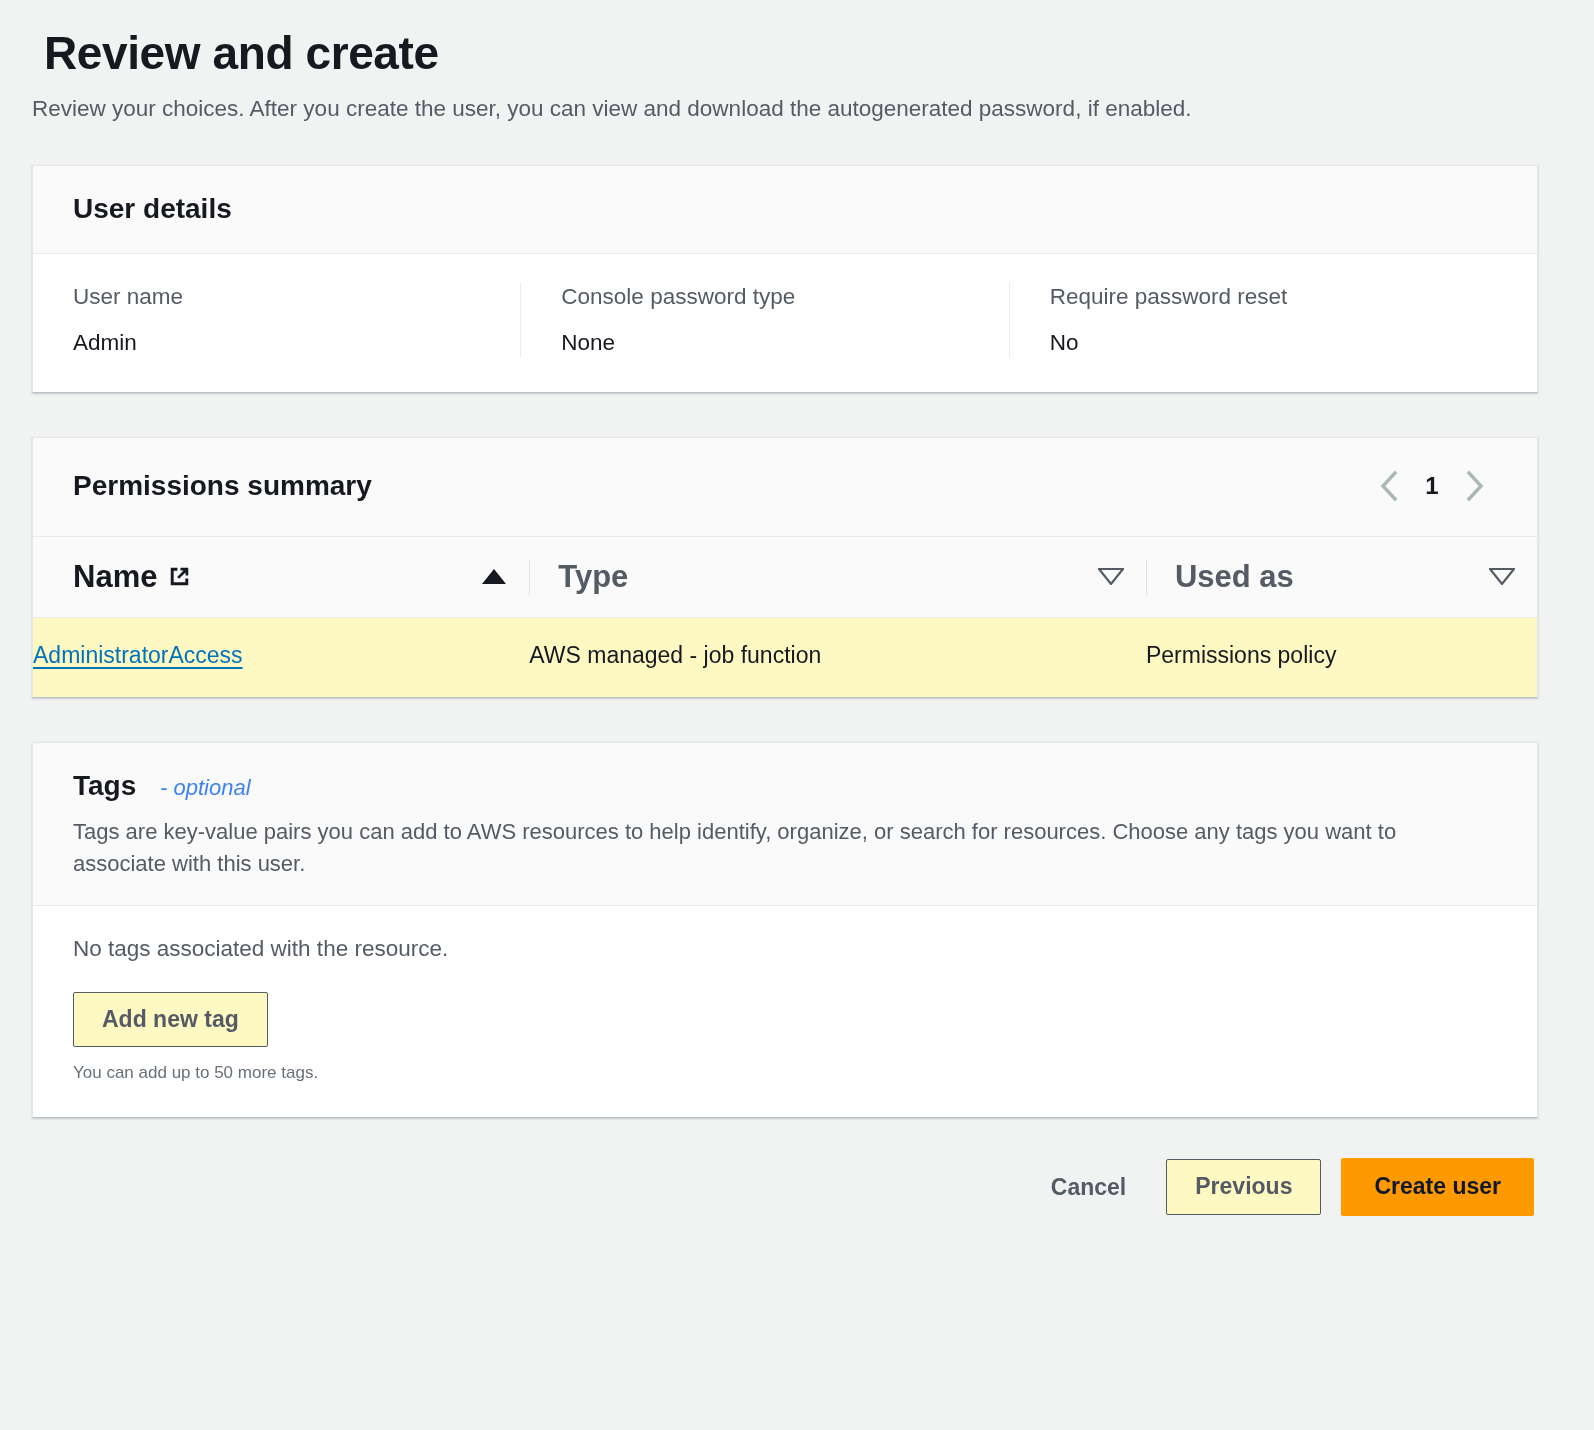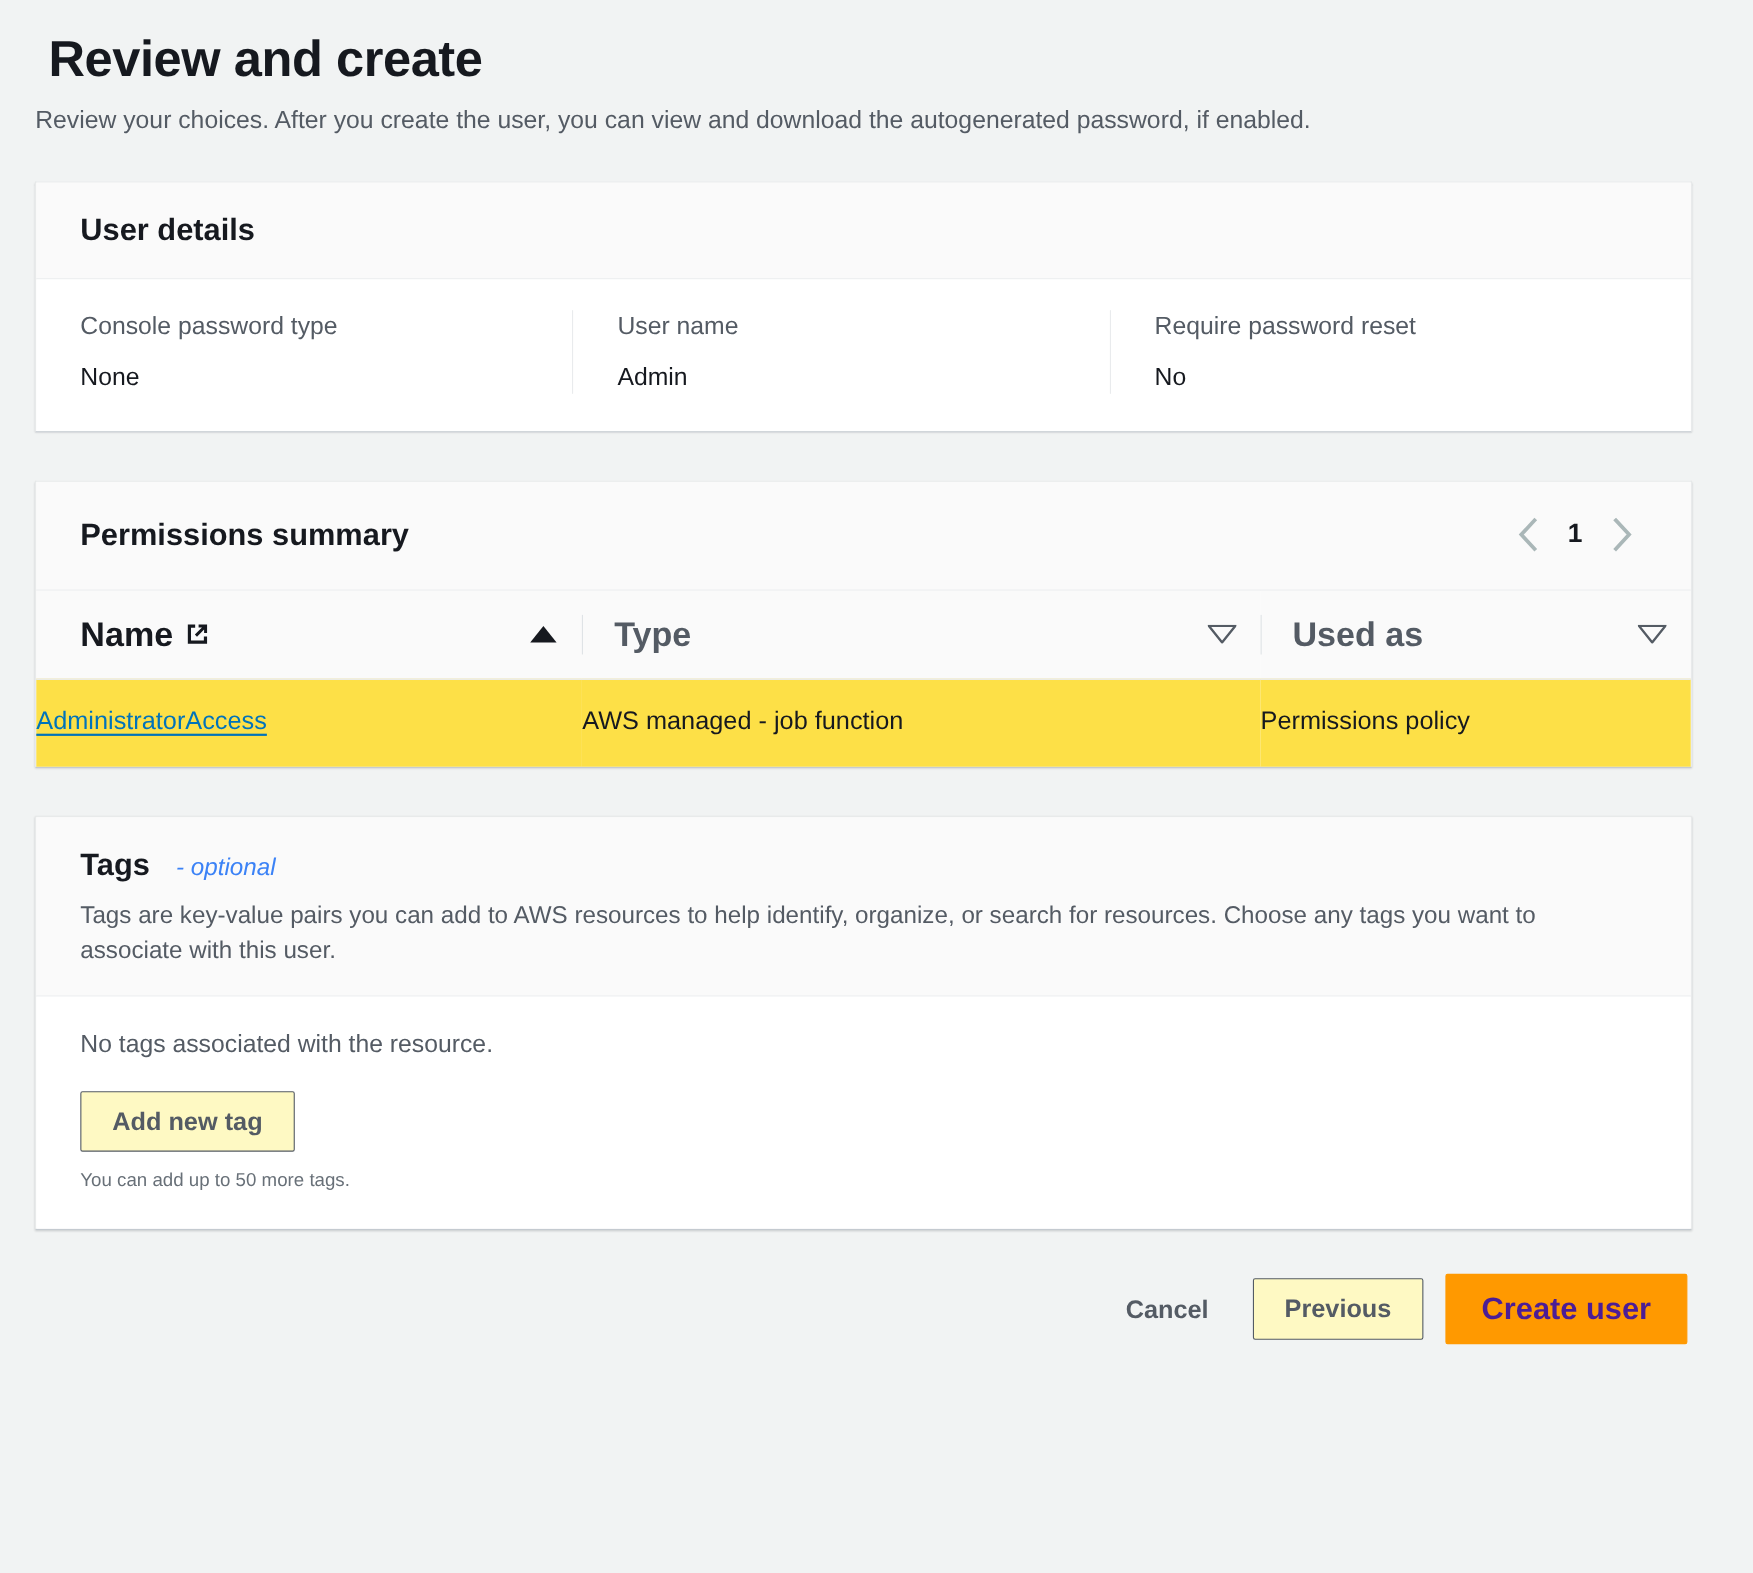--- a/index.html
+++ b/index.html
@@ -124,21 +124,21 @@
     table-layout: fixed;
   }
   table.perm-table th {
     background: #fafafa;
     border-bottom: 1px solid #e9ebed;
     padding: 22px 0 22px 0;
     text-align: left;
     vertical-align: middle;
   }
   table.perm-table td {
-    background: #fde047;
+    background: #fef9c3;
     padding: 24px 0 28px 0;
     vertical-align: middle;
   }
   .th-inner {
     display: flex;
     align-items: center;
     justify-content: space-between;
     padding-right: 22px;
     box-sizing: border-box;
   }
@@ -242,48 +242,48 @@
     color: #545b64;
     cursor: pointer;
     padding: 13px 20px;
   }
   .btn-primary {
     padding: 14px 32px;
     background: #ff9900;
     border: 1px solid #ff9900;
     border-radius: 2px;
     font-family: inherit;
-    font-size: 28px;
-    font-weight: 700;
-    color: #4c1d95;
+    font-size: 23px;
+    font-weight: 700;
+    color: #0f172a;
     cursor: pointer;
     line-height: 1.2;
   }
 </style>
 </head>
 <body>
 
 <div class="page">
 
   <h1 class="page-title">Review and create</h1>
   <p class="page-subtitle">Review your choices. After you create the user, you can view and download the autogenerated password, if enabled.</p>
 
   <section class="card" id="user-details-card">
     <div class="card-header">
       <div class="card-title">User details</div>
     </div>
     <div class="card-body">
       <div class="detail-grid">
         <div class="detail-col">
+          <div class="detail-label">User name</div>
+          <div class="detail-value">Admin</div>
+        </div>
+        <div class="detail-col">
           <div class="detail-label">Console password type</div>
           <div class="detail-value">None</div>
-        </div>
-        <div class="detail-col">
-          <div class="detail-label">User name</div>
-          <div class="detail-value">Admin</div>
         </div>
         <div class="detail-col">
           <div class="detail-label">Require password reset</div>
           <div class="detail-value">No</div>
         </div>
       </div>
     </div>
   </section>
 
   <section class="card" id="permissions-card">

